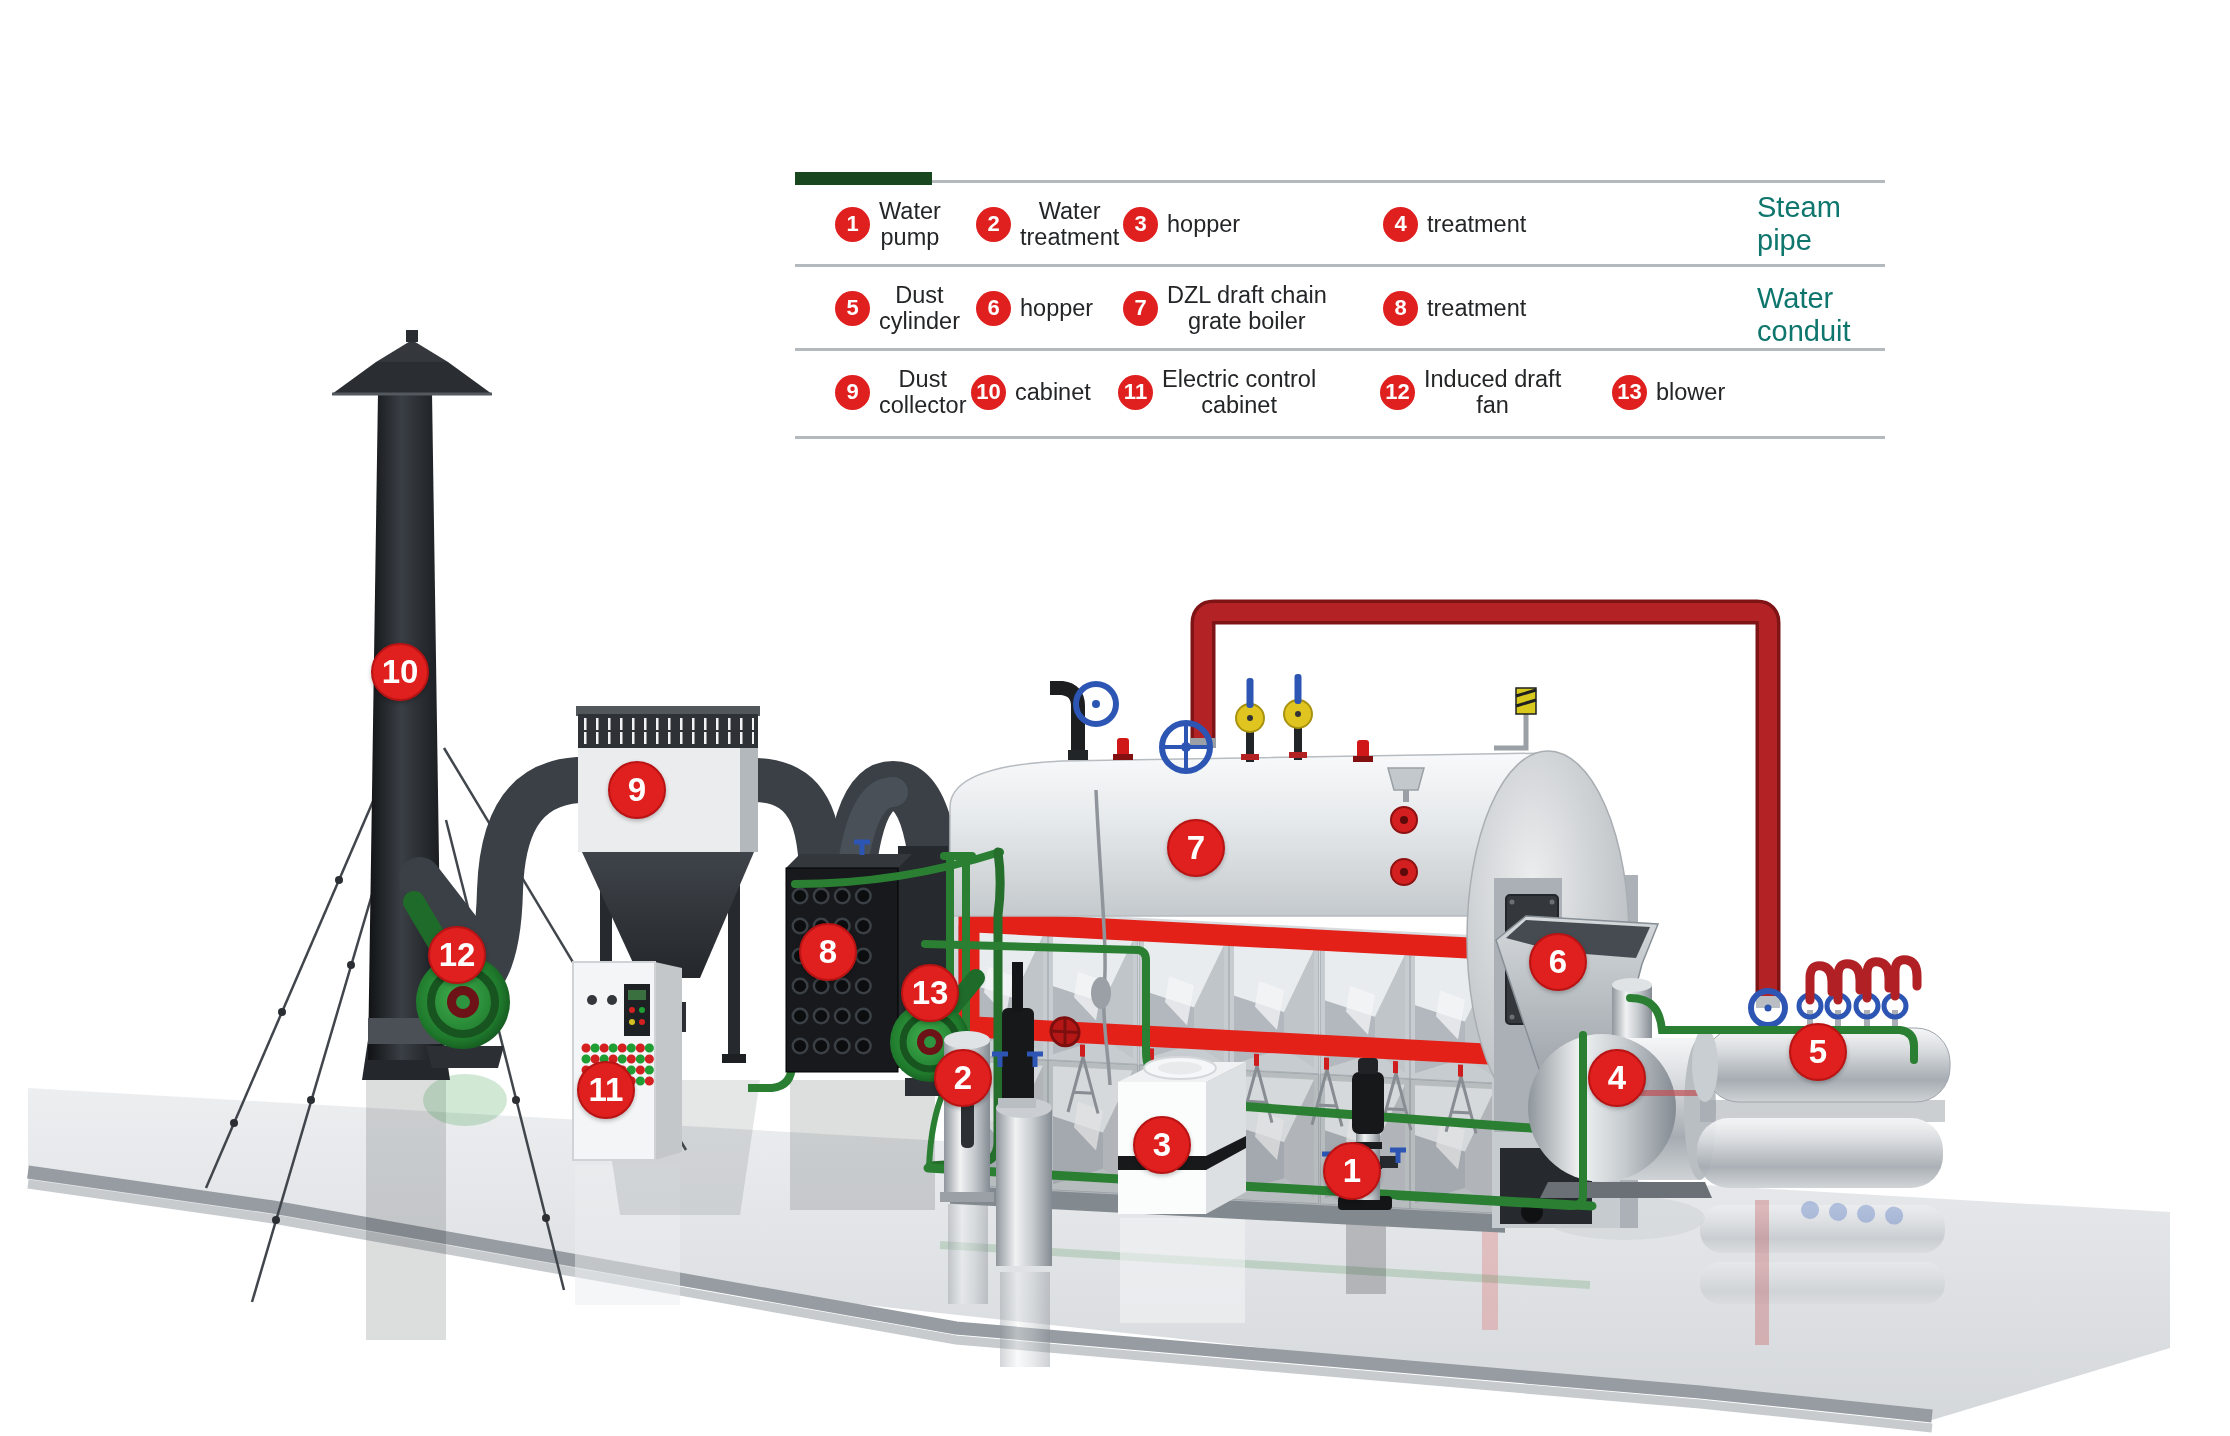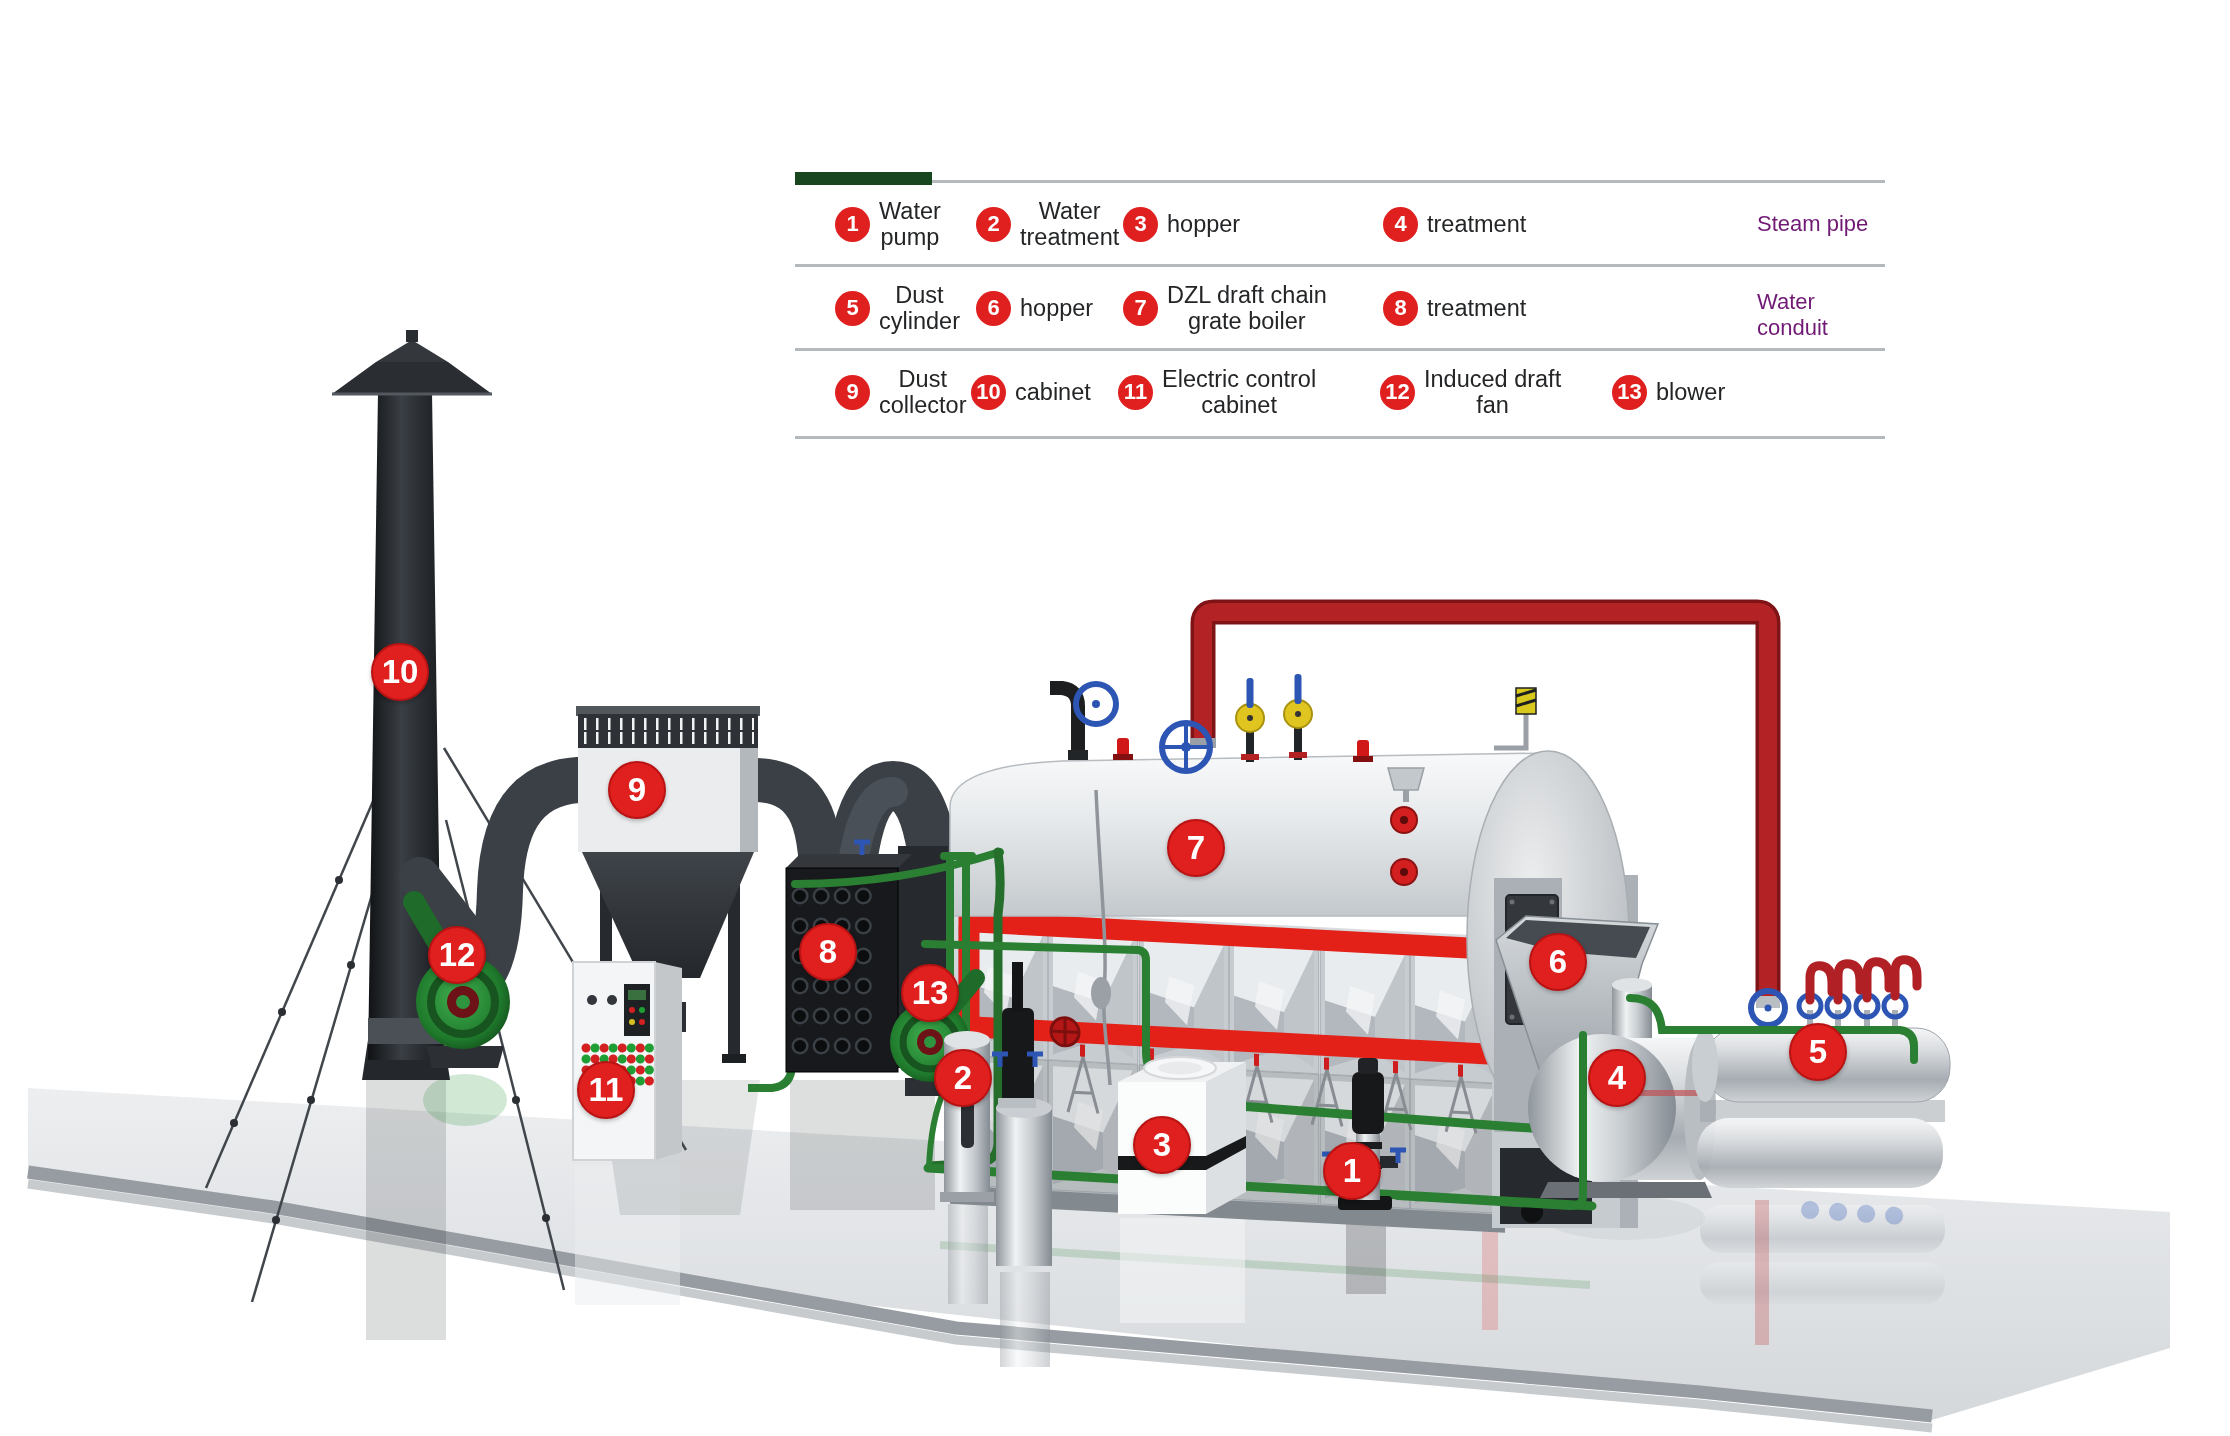--- a/index.html
+++ b/index.html
@@ -13,21 +13,21 @@
           transform:translate(-50%,-50%);box-shadow:0 2px 4px rgba(0,0,0,.25);z-index:5}
   
   .legend{position:absolute;left:795px;top:172px;width:1090px;height:272px;z-index:6}
   .lline{position:absolute;left:0;width:1090px;height:3px;background:#b4b9bd}
   .litem{position:absolute;display:flex;align-items:center;gap:9px;height:72px}
   .lbadge{width:35px;height:35px;border-radius:50%;background:#e01f1f;color:#fff;
           font-weight:bold;font-size:22px;display:flex;align-items:center;
           justify-content:center;flex:0 0 35px}
   .llab{font-size:23.5px;line-height:1.12;color:#232527;white-space:pre-line;text-align:center}
   .lsw{position:absolute;width:137px;height:13px}
-  .lswlab{position:absolute;font-size:22px;color:#701a75;height:72px;display:flex;align-items:center}
+  .lswlab{position:absolute;font-size:29px;color:#0f766e;height:72px;display:flex;align-items:center}
 </style>
 </head>
 <body>
 
 <div class="stage">
 
 <svg class="scene" width="2230" height="1436" viewBox="0 0 2230 1436" xmlns="http://www.w3.org/2000/svg">
   <defs>
     <linearGradient id="gFloor" x1="0" y1="0" x2="0" y2="1">
       <stop offset="0" stop-color="#eceef0"></stop>

